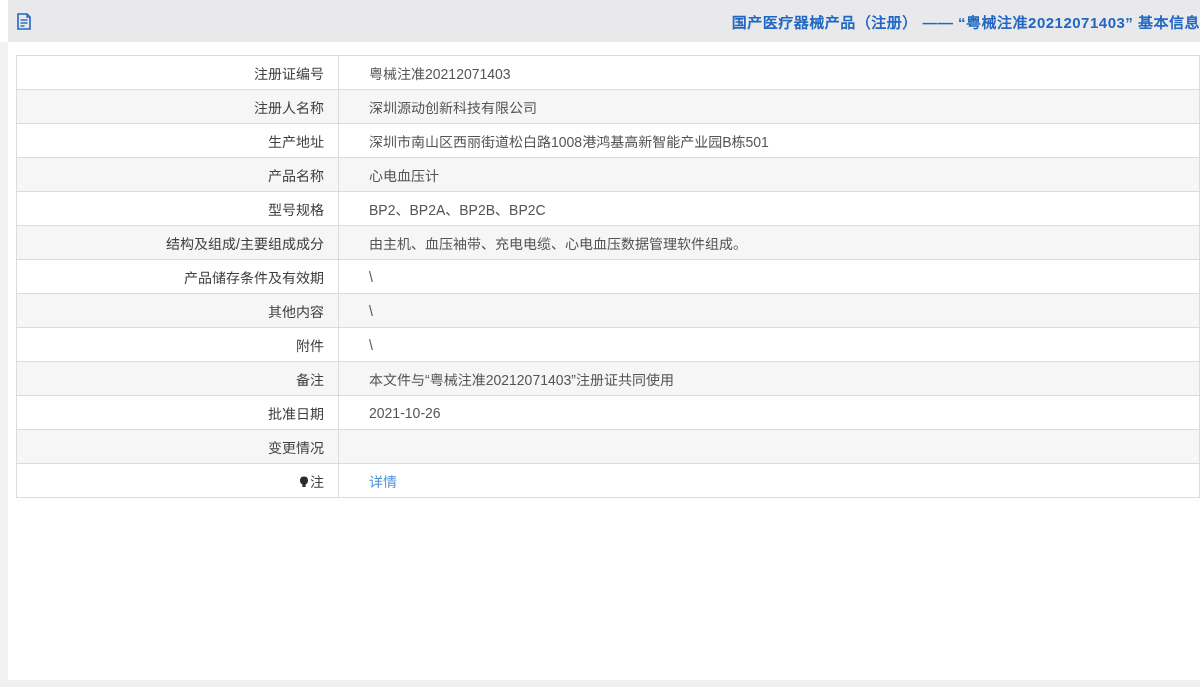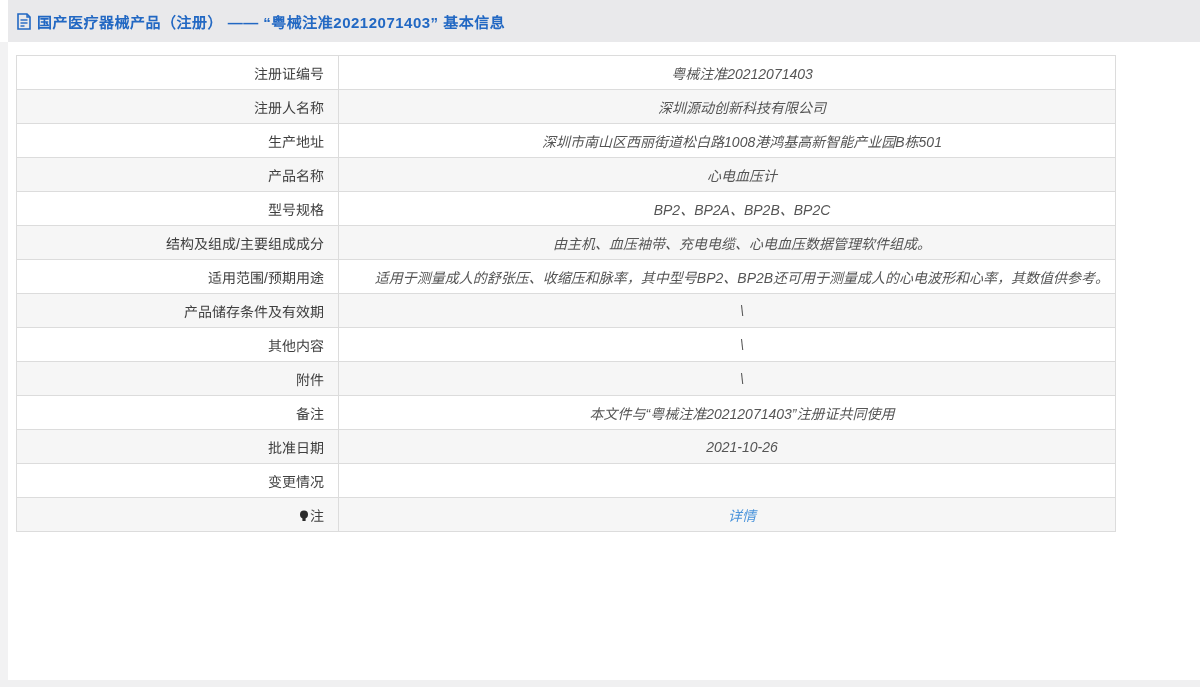--- a/index.html
+++ b/index.html
@@ -18,63 +18,63 @@
   .bottom-strip {
     position: absolute; left: 0; bottom: 0; width: 100%; height: 7px;
     background: #f0f0f1;
   }
   
   .header-bar {
     position: absolute; left: 8px; top: 0; right: 0; height: 42px;
     background: #e9e9eb;
     display: flex; align-items: center;
     padding-left: 8px;
+    justify-content: space-between;
   }
   .doc-icon { width: 16px; height: 17px; margin-right: 5px; flex: 0 0 auto; }
   .page-title {
     font-size: 15px;
     font-weight: bold;
     color: #2268c3;
     letter-spacing: 0.5px;
     white-space: nowrap;
   }
   
   .content {
     position: absolute; left: 8px; top: 42px; right: 0; bottom: 7px;
     background: #ffffff;
   }
   table.info-table {
     border-collapse: collapse;
     margin: 13px 8px 17px 8px;
-    width: 1100px;
+    width: 1184px;
     table-layout: fixed;
     border: 1px solid #c9c9c9;
   }
   .info-table td {
     border: 1px solid #dcdcdc;
     height: 34px;
     font-size: 14px;
     vertical-align: middle;
   }
   .info-table tr:nth-child(even) { background: #f6f6f6; }
   .info-table tr:nth-child(odd)  { background: #ffffff; }
   .label-cell {
     width: 322px;
     text-align: right;
     padding-right: 14px;
     color: #3f3f3f;
     white-space: nowrap;
   }
   .value-cell {
-    text-align: center;
+    text-align: left;
     padding-left: 30px;
     color: #555555;
     white-space: nowrap;
     overflow: hidden;
-    font-style: italic;
   }
   .value-cell a.details-link {
     color: #4b94db;
     text-decoration: none;
     cursor: pointer;
   }
   .bulb-icon {
     display: inline-block;
     vertical-align: -1px;
     margin-right: 1px;
@@ -115,24 +115,20 @@
         </tr>
         <tr>
           <td class="label-cell">型号规格</td>
           <td class="value-cell">BP2、BP2A、BP2B、BP2C</td>
         </tr>
         <tr>
           <td class="label-cell">结构及组成/主要组成成分</td>
           <td class="value-cell">由主机、血压袖带、充电电缆、心电血压数据管理软件组成。</td>
         </tr>
         <tr>
-          <td class="label-cell">适用范围/预期用途</td>
-          <td class="value-cell">适用于测量成人的舒张压、收缩压和脉率，其中型号BP2、BP2B还可用于测量成人的心电波形和心率，其数值供参考。</td>
-        </tr>
-        <tr>
           <td class="label-cell">产品储存条件及有效期</td>
           <td class="value-cell">\</td>
         </tr>
         <tr>
           <td class="label-cell">其他内容</td>
           <td class="value-cell">\</td>
         </tr>
         <tr>
           <td class="label-cell">附件</td>
           <td class="value-cell">\</td>

